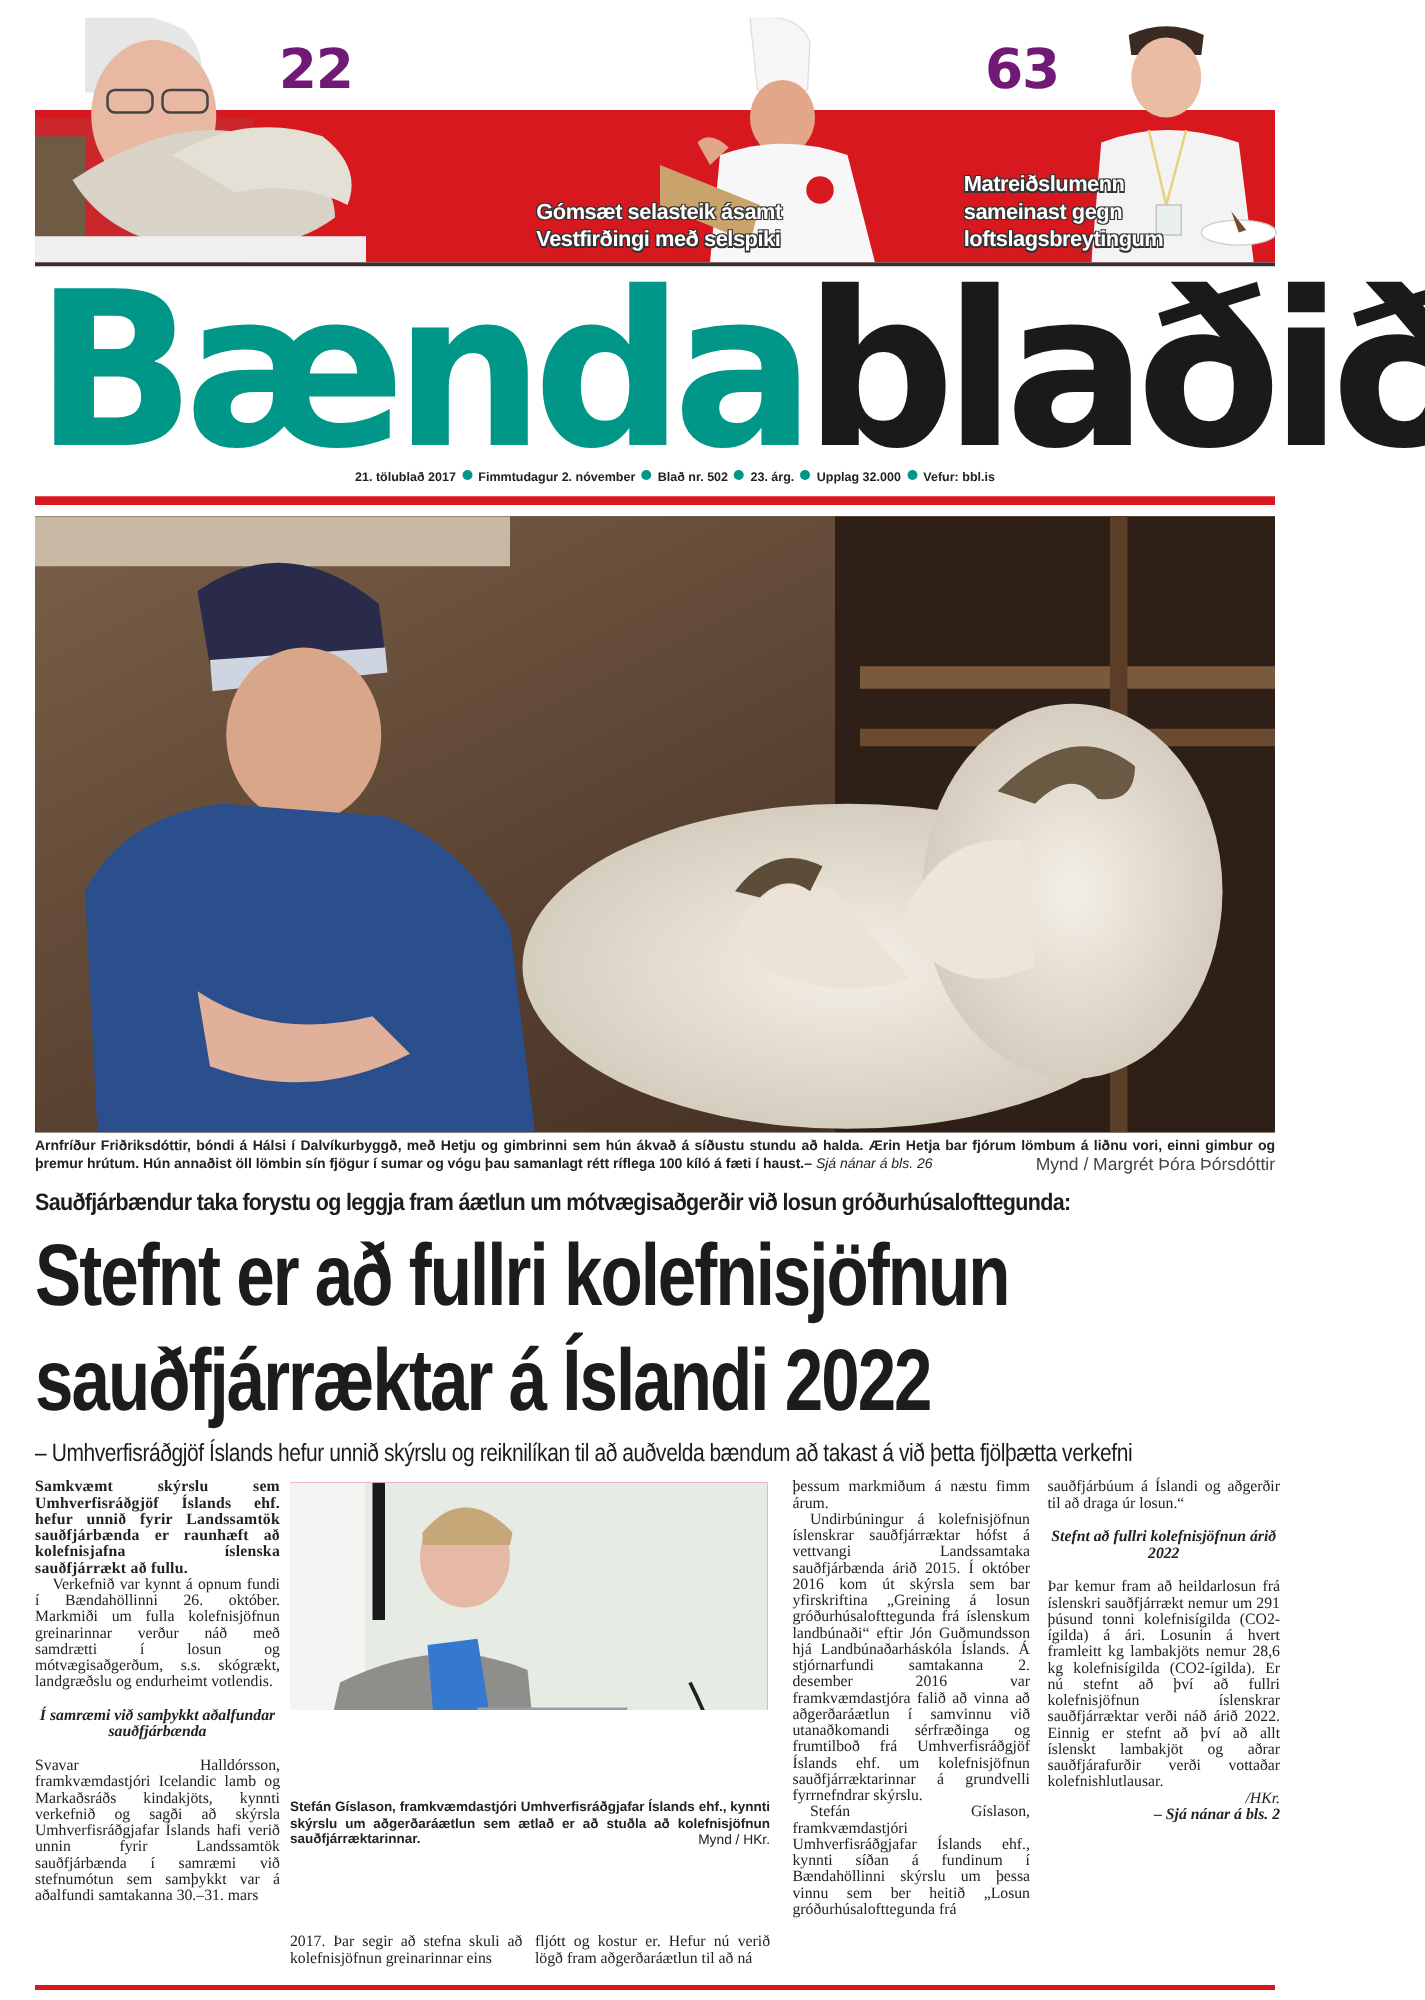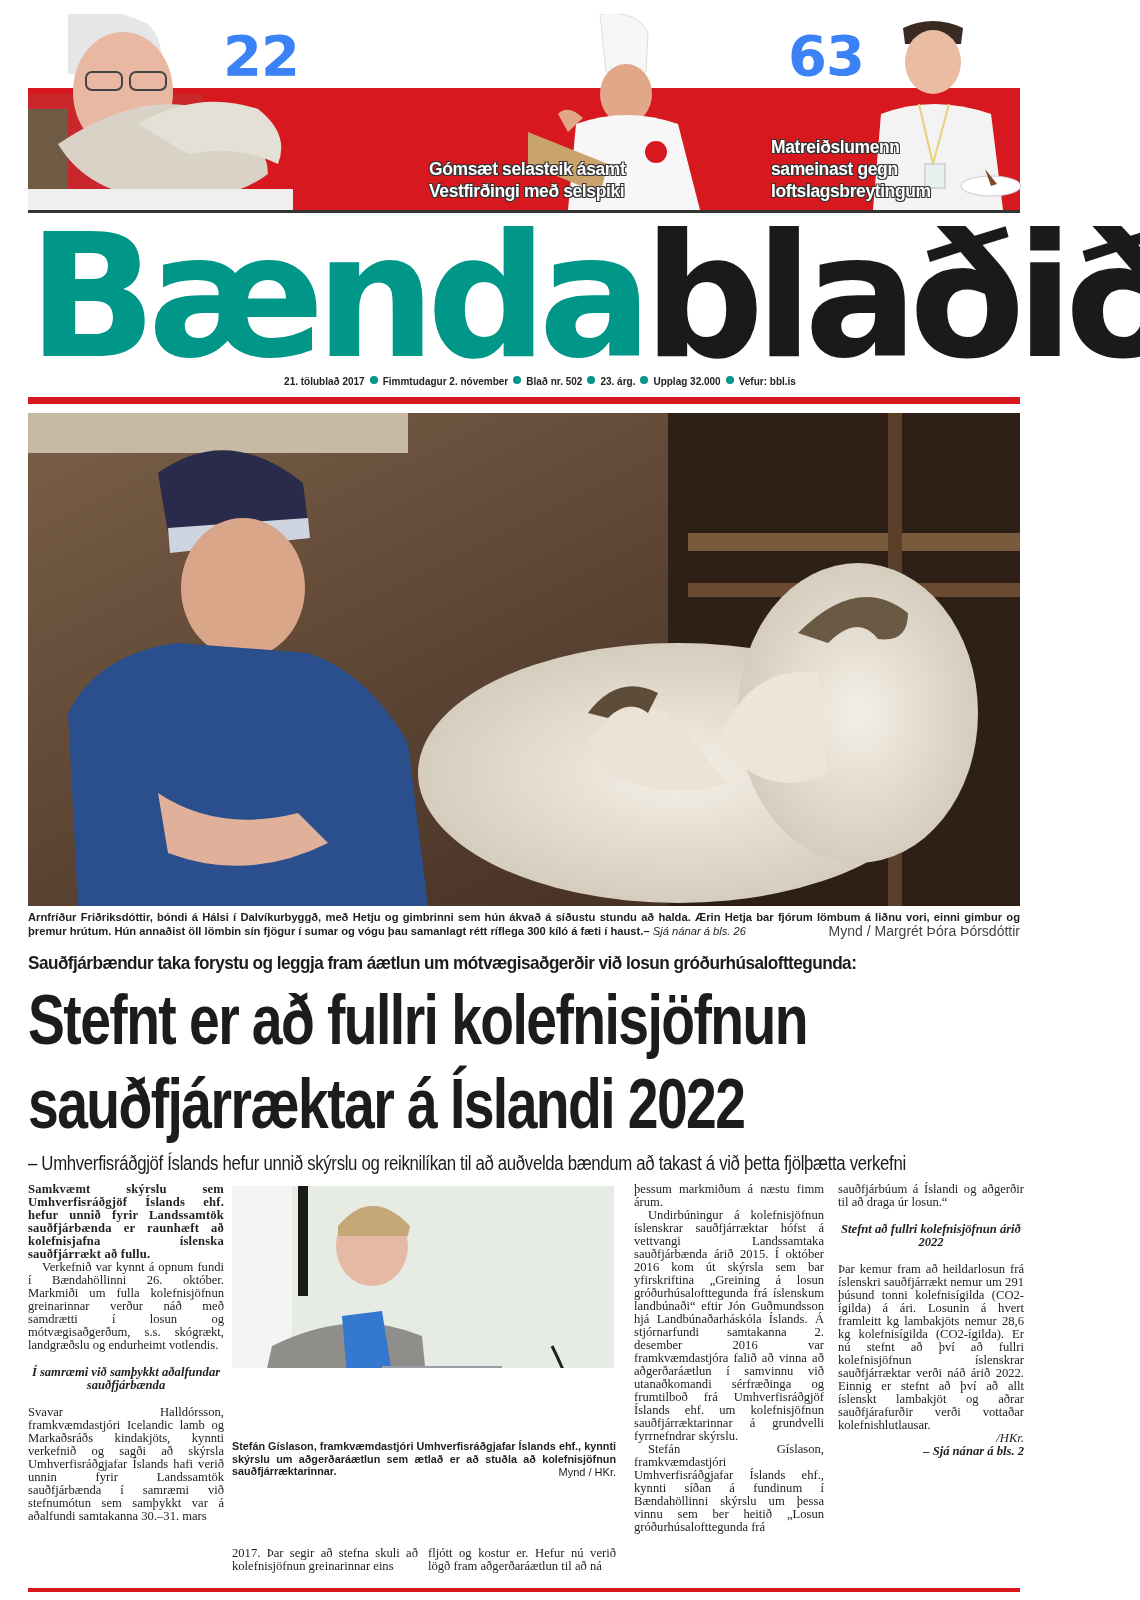--- a/index.html
+++ b/index.html
@@ -4,21 +4,21 @@
 <style>
   * { box-sizing: border-box; margin: 0; padding: 0; }
   html, body { width: 1140px; height: 1600px; background: #ffffff; overflow: hidden; }
   body { position: relative; font-family: "Liberation Serif", serif; color: #1a1a1a; }
 
   
   .teaser { position: absolute; left: 28px; top: 0; width: 992px; height: 215px; }
   .teaser-red { position: absolute; left: 0; top: 88px; width: 992px; height: 122px; background: #d7191f; }
   .teaser-rule { position: absolute; left: 0; top: 210px; width: 992px; height: 3px; background: #333; }
   .teaser-num { position: absolute; top: 24px; font-family: "DejaVu Sans", sans-serif; font-weight: bold;
-                font-size: 56px; line-height: 64px; color: #3b82f6; letter-spacing: -1px; }
+                font-size: 44px; line-height: 64px; color: #701a75; letter-spacing: -1px; }
   .teaser-photo { position: absolute; overflow: hidden; }
   .teaser-caption { position: absolute; font-family: "Liberation Sans", sans-serif; font-weight: bold;
                     font-size: 17.5px; line-height: 22px; color: #fff;
                     text-shadow: -1px -1px 0 #333, 1px -1px 0 #333, -1px 1px 0 #333, 1px 1px 0 #333; letter-spacing: -0.4px; }
 
   
   .masthead { position: absolute; left: 28px; top: 222px; width: 992px; height: 150px;
               font-family: "DejaVu Sans", sans-serif; font-weight: bold; font-size: 172px;
               line-height: 150px; letter-spacing: -9px; white-space: nowrap; transform: scaleX(0.98); transform-origin: left; }
   .mast-a { color: #009688; }
@@ -154,21 +154,21 @@
 
     <ellipse cx="650" cy="360" rx="260" ry="130" fill="url(#wool)"></ellipse>
     <ellipse cx="830" cy="300" rx="120" ry="150" fill="url(#wool)"></ellipse>
     <path d="M690 330 Q720 250 790 260 L800 360 Q740 390 690 330 Z" fill="#efe4d8"></path>
     <path d="M560 330 Q590 280 640 300 L700 370 Q640 390 580 360 Z" fill="#ede2d6"></path>
     <path d="M770 220 Q830 160 880 200 Q880 230 850 226 Q830 200 800 230 Z" fill="#6a5a44"></path>
     <path d="M560 300 Q590 260 630 280 L620 300 Q600 285 580 305 Z" fill="#5c4c38"></path>
   </svg>
 </div>
 <div class="photo-caption">
-  <b>Arnfríður Friðriksdóttir, bóndi á Hálsi í Dalvíkurbyggð, með Hetju og gimbrinni sem hún ákvað á síðustu stundu að halda. Ærin Hetja bar fjórum lömbum á liðnu vori, einni gimbur og þremur hrútum. Hún annaðist öll lömbin sín fjögur í sumar og vógu þau samanlagt rétt ríflega 300 kíló á fæti í haust.–</b>
+  <b>Arnfríður Friðriksdóttir, bóndi á Hálsi í Dalvíkurbyggð, með Hetju og gimbrinni sem hún ákvað á síðustu stundu að halda. Ærin Hetja bar fjórum lömbum á liðnu vori, einni gimbur og þremur hrútum. Hún annaðist öll lömbin sín fjögur í sumar og vógu þau samanlagt rétt ríflega 100 kíló á fæti í haust.–</b>
   <i>Sjá nánar á bls. 26</i>
   <span class="credit">Mynd / Margrét Þóra Þórsdóttir</span>
 </div>
 
 <div class="kicker">Sauðfjárbændur taka forystu og leggja fram áætlun um mótvægisaðgerðir við losun gróðurhúsalofttegunda:</div>
 <div class="headline">
   <div>Stefnt er að fullri kolefnisjöfnun</div>
   <div>sauðfjárræktar á Íslandi 2022</div>
 </div>
 <div class="deck">– Umhverfisráðgjöf Íslands hefur unnið skýrslu og reiknilíkan til að auðvelda bændum að takast á við þetta fjölþætta verkefni</div>

